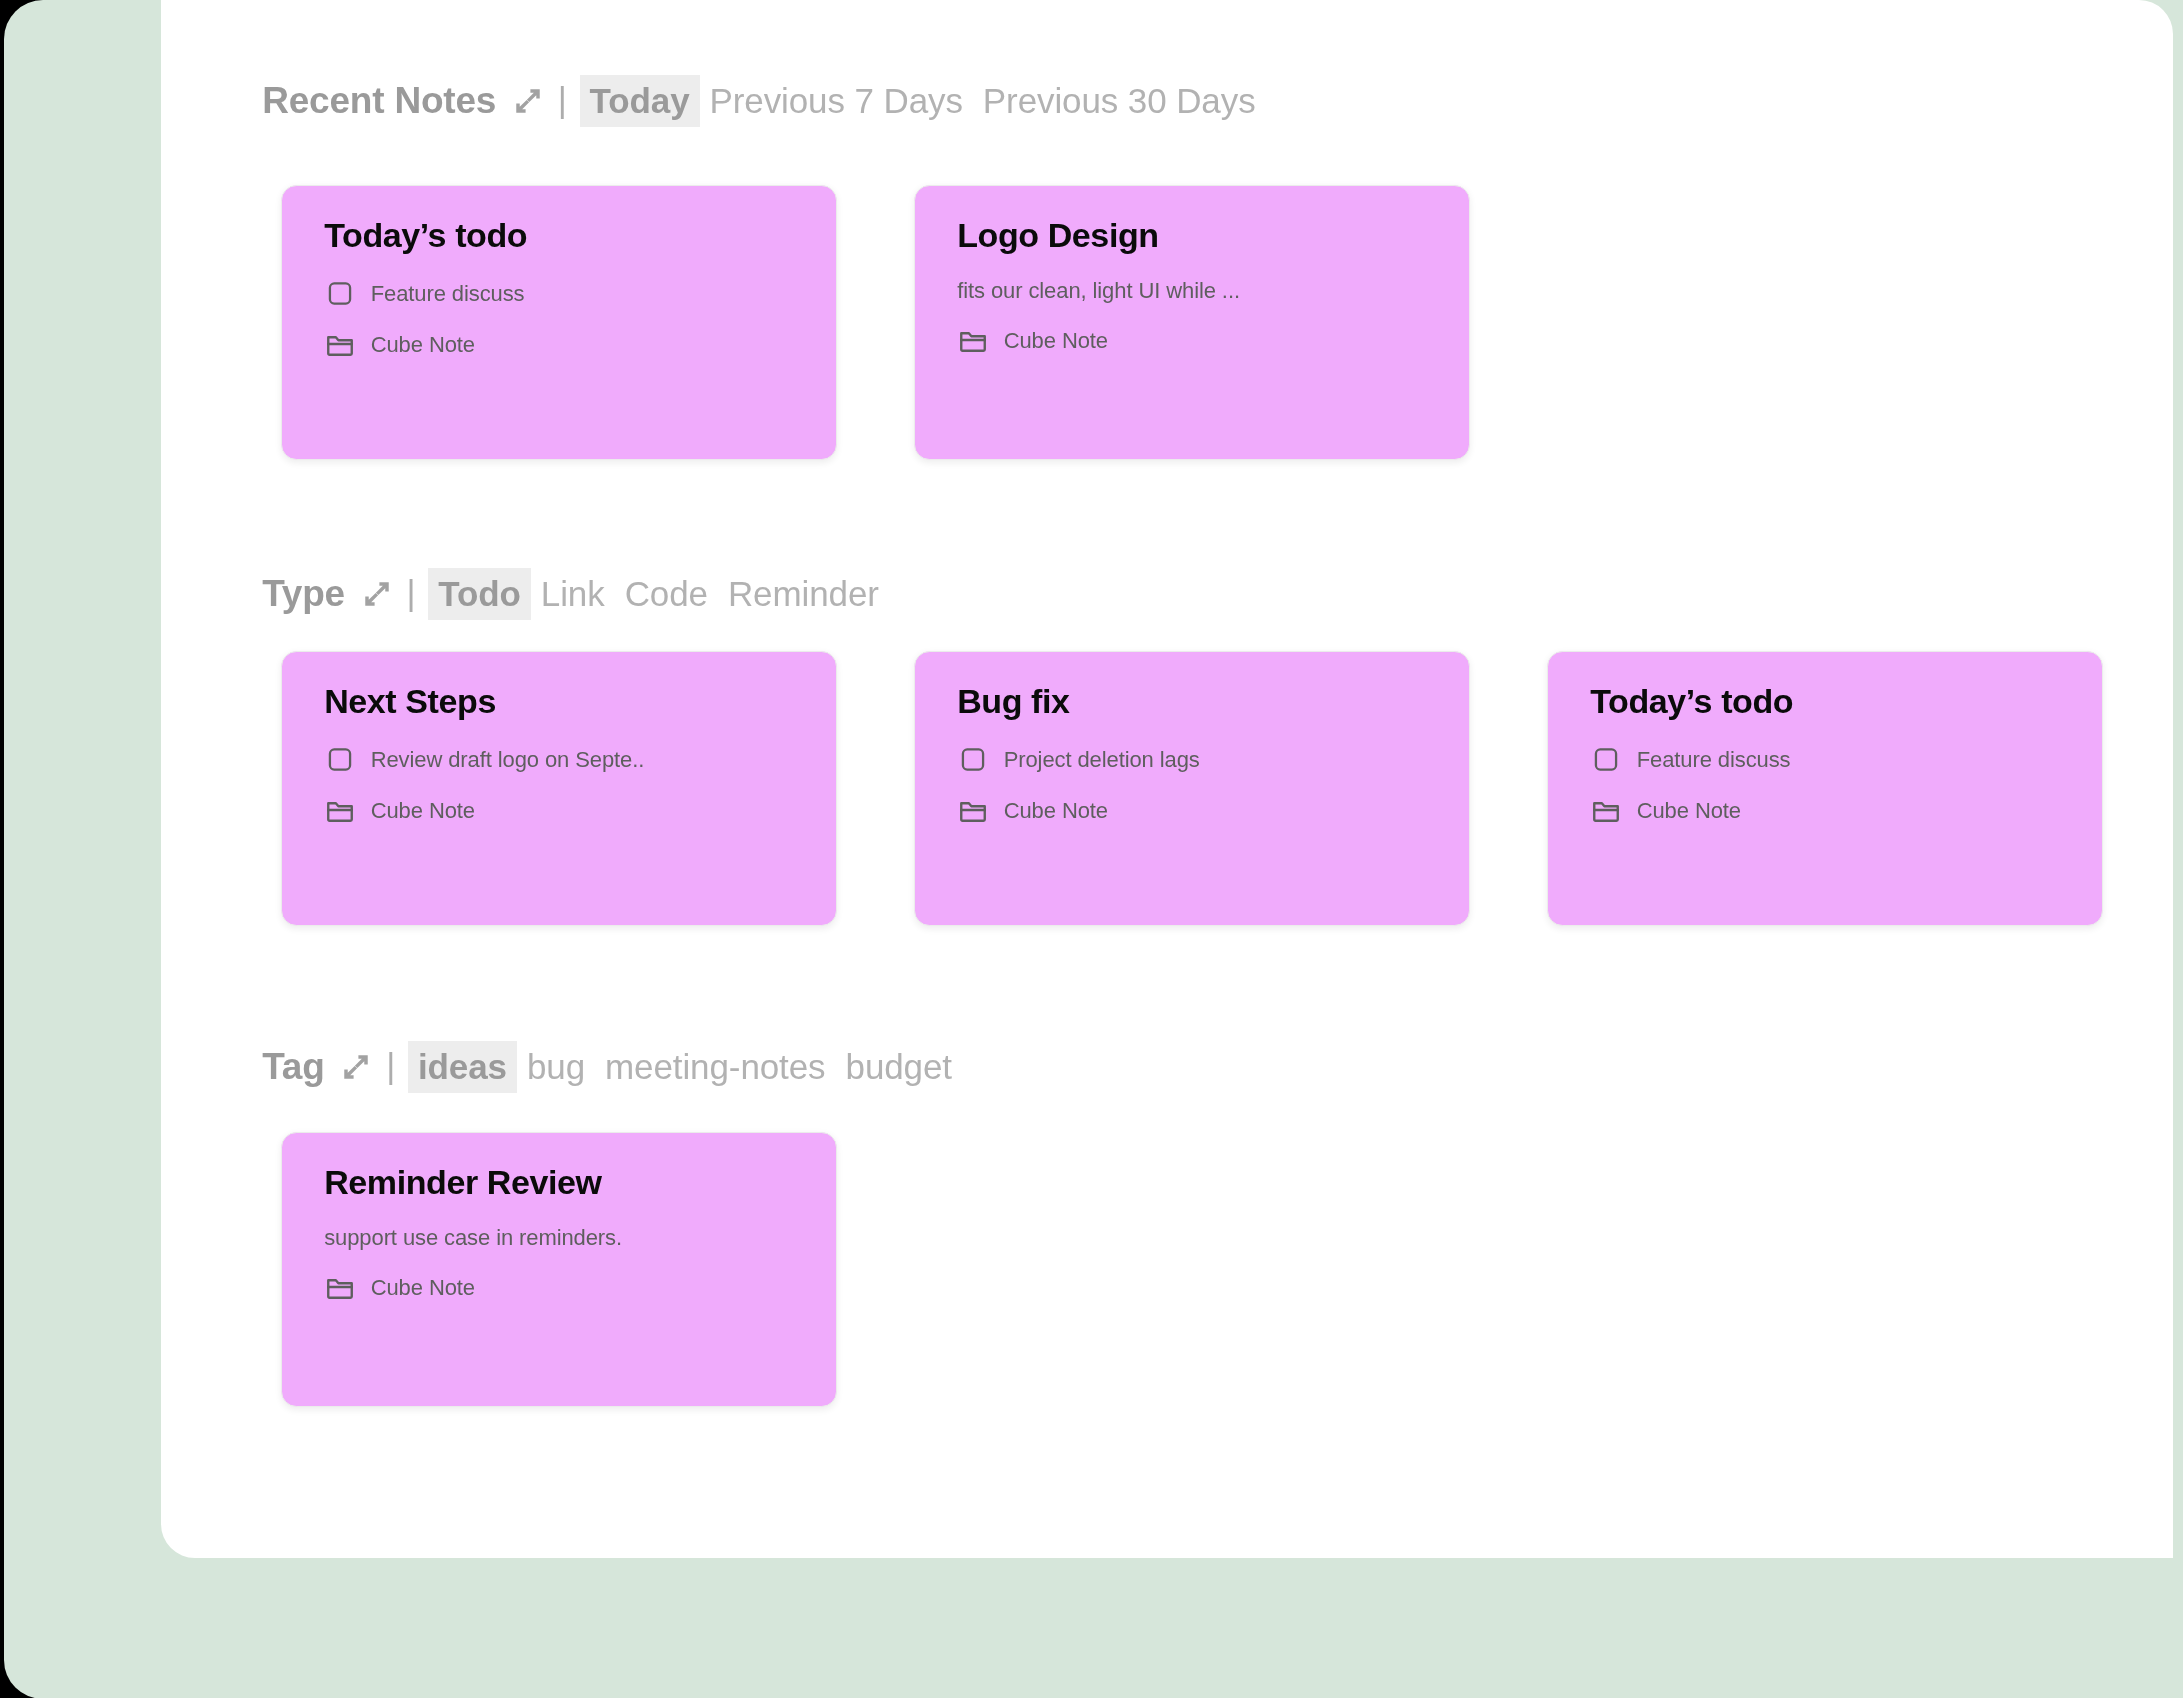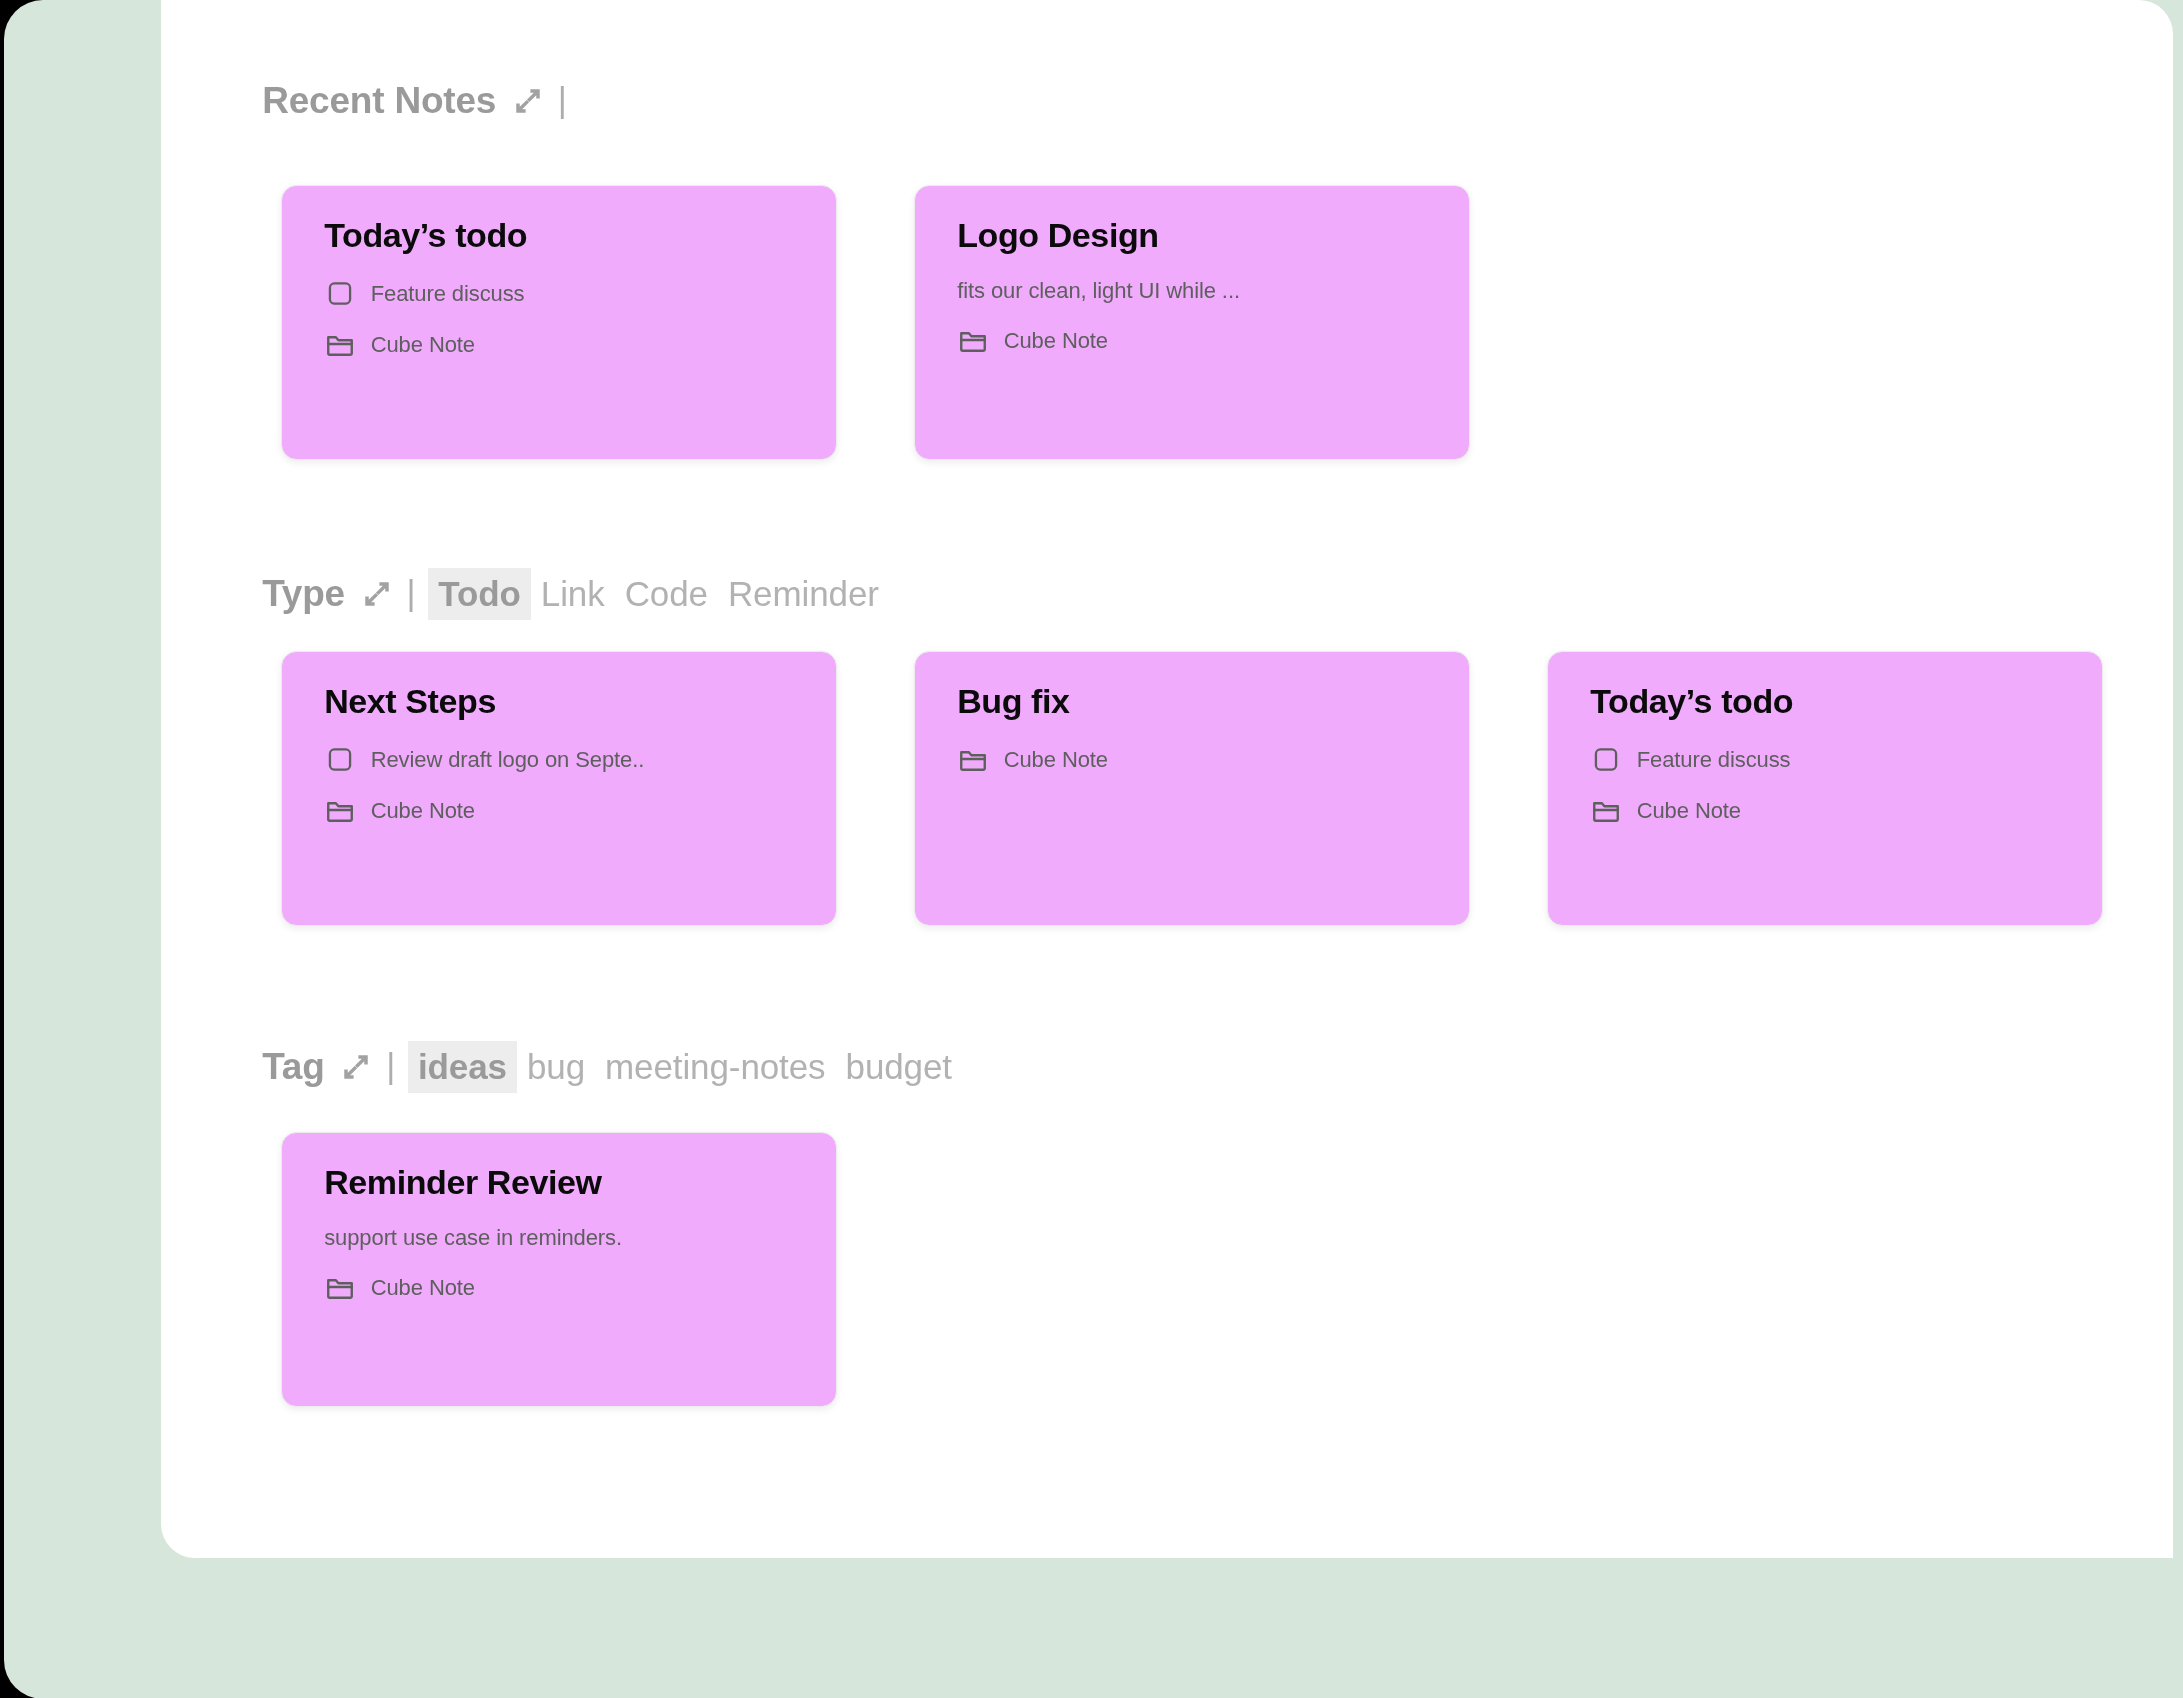--- a/index.html
+++ b/index.html
@@ -170,20 +170,25 @@
         <div class="section" style="top: 76px;">
           <div class="section-header">
             <span class="section-title">Recent Notes</span>
             <span class="expand-icon">
               <svg width="32" height="32" viewBox="0 0 24 24" fill="#a2a2a2">
                 <path d="M13.8 3.2h7v7h-2.6V7.64l-5.2 5.2-1.84-1.84 5.2-5.2H13.8z"></path>
                 <path d="M10.2 20.8h-7v-7h2.6v2.56l5.2-5.2 1.84 1.84-5.2 5.2h2.56z"></path>
               </svg>
             </span>
             <span class="divider-pipe">|</span>
+            <div class="filter-list">
+              <span class="filter-item selected">Today</span>
+              <span class="filter-item">Previous 7 Days</span>
+              <span class="filter-item">Previous 30 Days</span>
+            </div>
           </div>
         </div>
         <div class="card-row" style="top: 185px;">
           <div class="note-card">
             <div class="note-title">Today’s todo</div>
             <div class="note-line">
               <span class="line-icon">
                 <svg width="24" height="27" viewBox="0 0 20 22" fill="none" stroke="#5e5e5e" stroke-width="1.9">
                   <rect x="1.6" y="2.6" width="16.8" height="16.8" rx="3.6"></rect>
                 </svg>
@@ -252,20 +257,28 @@
                   <path d="M1.6 9.6h18.8"></path>
                 </svg>
               </span>
               <span class="line-text">Cube Note</span>
             </div>
           </div>
           <div class="note-card">
             <div class="note-title">Bug fix</div>
             <div class="note-line">
               <span class="line-icon">
+                <svg width="24" height="27" viewBox="0 0 20 22" fill="none" stroke="#5e5e5e" stroke-width="1.9">
+                  <rect x="1.6" y="2.6" width="16.8" height="16.8" rx="3.6"></rect>
+                </svg>
+              </span>
+              <span class="line-text">Project deletion lags</span>
+            </div>
+            <div class="note-line">
+              <span class="line-icon">
                 <svg width="28" height="25" viewBox="0 0 22 20" fill="none" stroke="#5e5e5e" stroke-width="1.9" stroke-linejoin="round" stroke-linecap="round">
                   <path d="M1.6 4.2h6.1l2.0 2.4h10.7v10.6a1 1 0 0 1-1 1H2.6a1 1 0 0 1-1-1z"></path>
                   <path d="M1.6 9.6h18.8"></path>
                 </svg>
               </span>
               <span class="line-text">Cube Note</span>
             </div>
           </div>
           <div class="note-card">
             <div class="note-title">Today’s todo</div>

